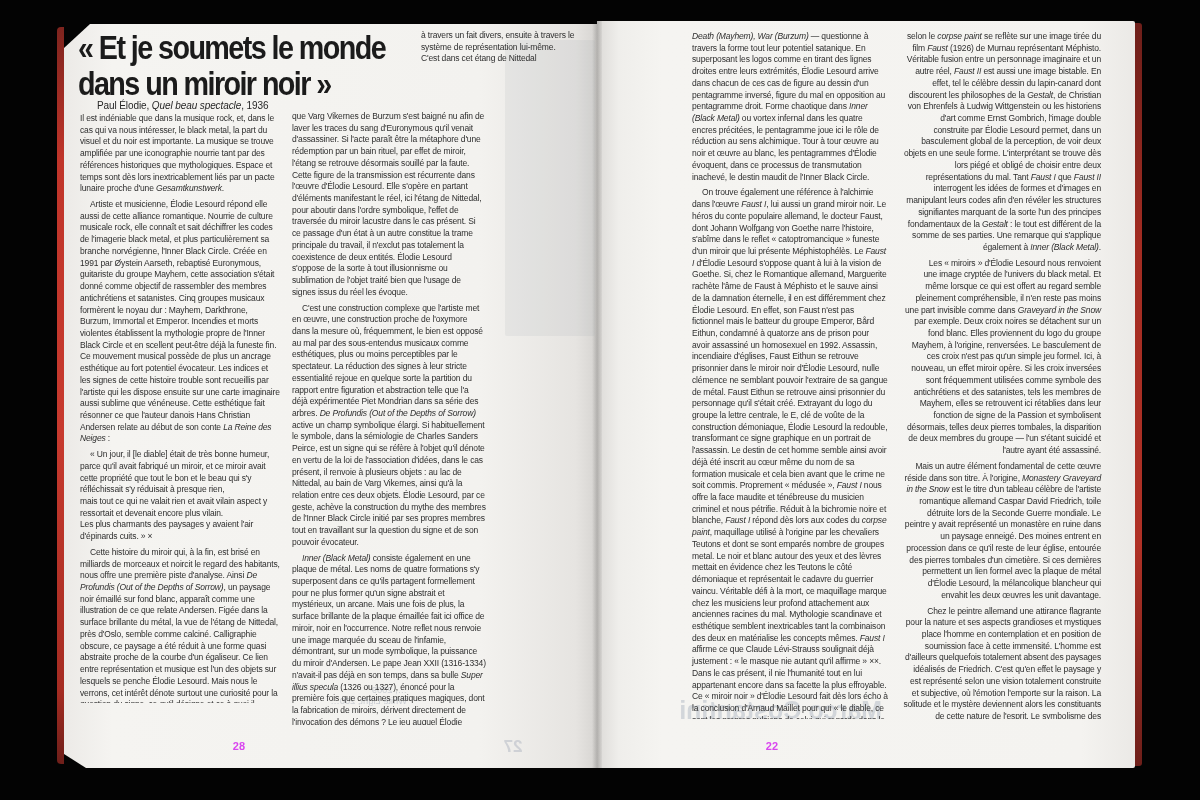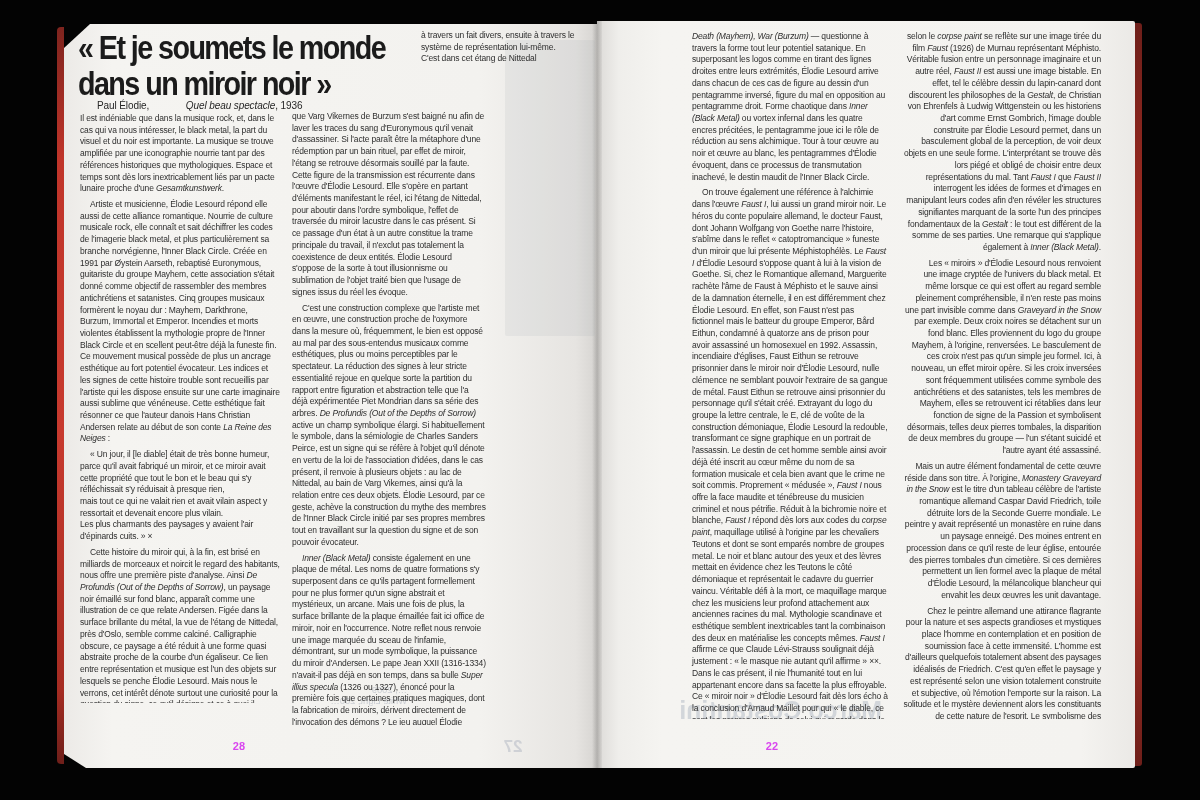--- a/index.html
+++ b/index.html
@@ -25,21 +25,21 @@
   .gutter{left:592px;top:21px;width:10px;height:747px;background:linear-gradient(to right,rgba(40,38,36,0) 0%,rgba(40,38,36,0.22) 55%,rgba(40,38,36,0.05) 100%);}
   .corner-fold-tl{left:64px;top:24px;width:0;height:0;border-top:24px solid #030303;border-right:26px solid transparent;}
   .corner-fold-bl{left:64px;top:754px;width:0;height:0;border-bottom:14px solid #030303;border-right:22px solid transparent;}
   .headline{
     position:absolute;left:78px;top:30px;width:400px;
     font-size:33px;font-weight:bold;line-height:36px;letter-spacing:-1.8px;
     color:#1b1b1b;white-space:pre-line;
     transform:scaleX(0.87);transform-origin:0 0;
   }
   .attribution{position:absolute;left:97px;top:100px;font-size:10px;color:#262626;letter-spacing:-0.1px;}
-  .attribution i{font-style:italic;margin-left:34px;}
+  .attribution i{font-style:italic;}
   .snippet{
     position:absolute;left:417px;top:26px;width:182px;
     font-size:9.6px;line-height:12.4px;color:#2e2e2e;letter-spacing:-0.05px;
   }
   .snippet .para{white-space:pre-line;}
   .body-col{
     position:absolute;color:#2e2e2e;
     font-size:8.5px;line-height:11.72px;letter-spacing:-0.15px;
     overflow:hidden;
   }

